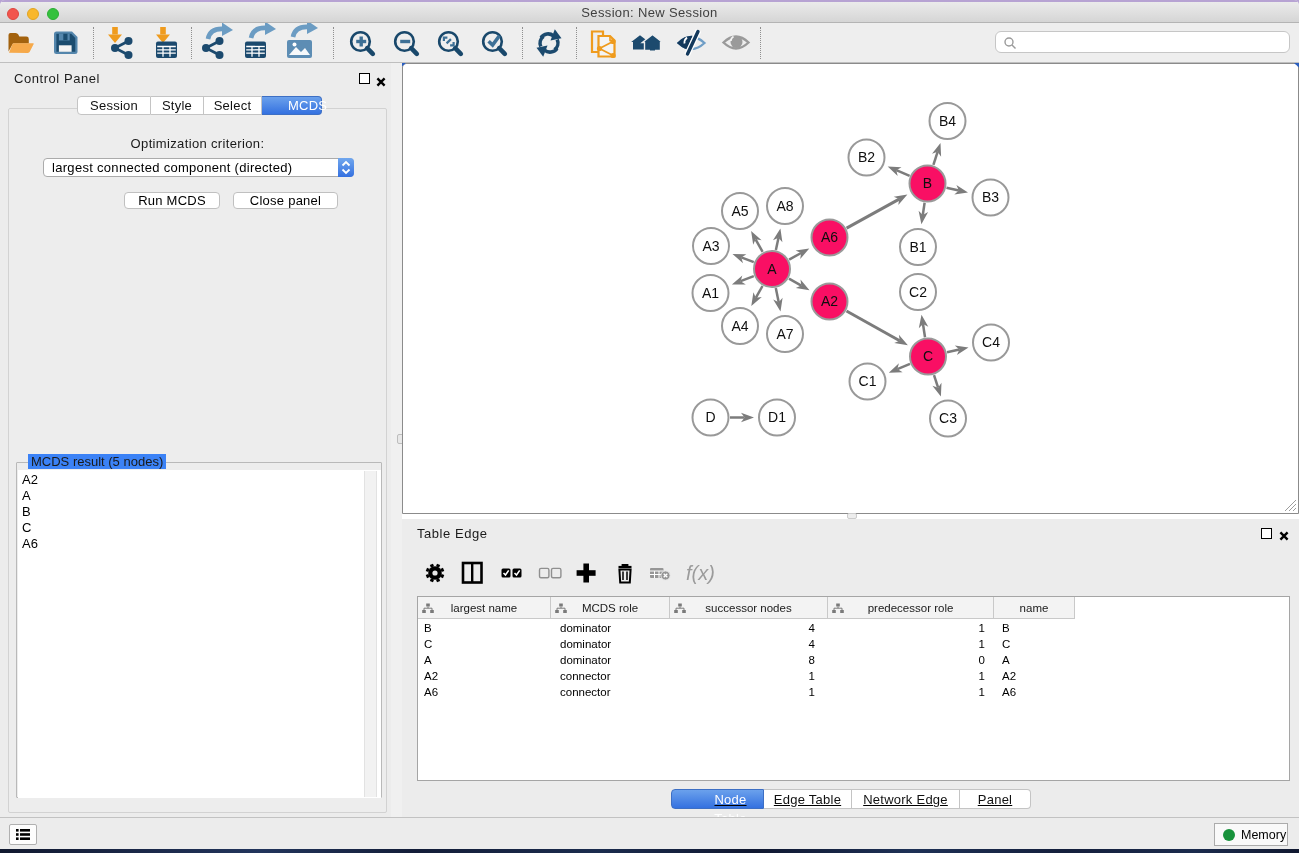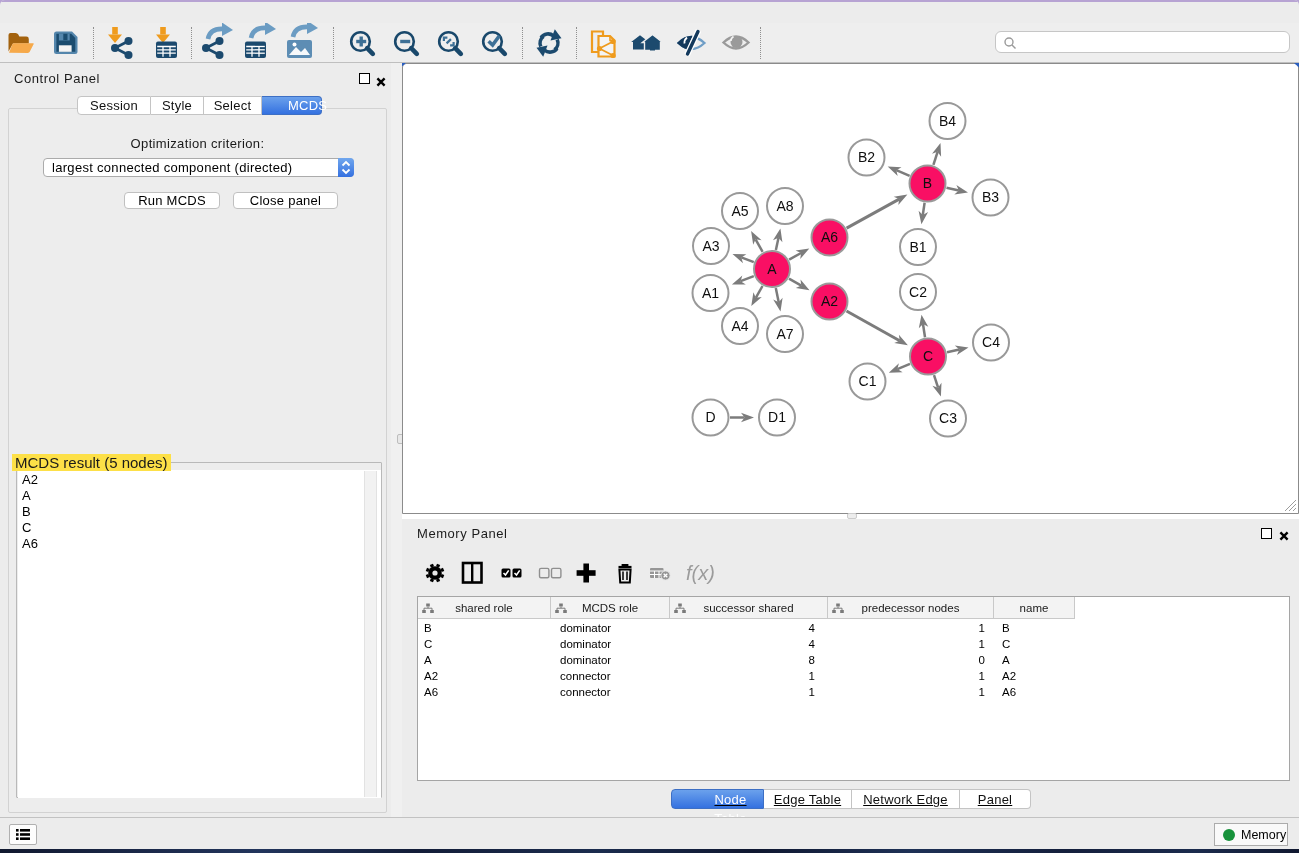--- a/index.html
+++ b/index.html
@@ -30,21 +30,21 @@
 .tab.last { border-radius:0 4px 4px 0; }
 .tab.sel { background:linear-gradient(#6ba1ec,#3471e0); border-color:#3d6fc4; color:#ffffff;padding-left:26px; }
 .cptabs .tab { height:19px; line-height:18px; }
 #optlabel { left:0; top:73px; width:379px; text-align:center; font-size:13px; letter-spacing:0.35px; color:#1a1a1a; }
 #combo { left:43px; top:95px; width:311px; height:19px; background:#ffffff; border:1px solid #ababab; border-radius:4px; }
 #combotext { left:8px; top:1px; font-size:13px; letter-spacing:0.3px; color:#000; }
 #combobtn { right:-1px; top:-1px; width:16px; height:19px; background:linear-gradient(#71a7ee,#3470e0); border-radius:0 4px 4px 0; }
 .btn { height:17px; line-height:16px; background:#ffffff; border:1px solid #c0c0c0; border-radius:4px;
   font-size:13px; letter-spacing:0.25px; color:#000; text-align:center; top:129px;margin-left:32px; }
 #groupbox { left:16px; top:399px; width:366px; height:336px; border:1px solid #b9b9b9; border-radius:1px; }
-#grouplabel { left:12px; top:391px; background:#fde047; padding:0 3px; font-size:15px; color:#1a1a1a; }
+#grouplabel { left:28px; top:391px; background:#3b82f6; padding:0 3px; font-size:13px; color:#1a1a1a; }
 #listbox { left:1px; top:7px; width:363px; height:328px; background:#ffffff; }
 #listtrack { right:4px; top:1px; width:13px; height:326px; background:#f2f2f2; border-left:1px solid #e2e2e2; border-right:1px solid #e2e2e2; }
 .listitem { left:4px; font-size:13px; color:#000; }
 
 #vsplit { left:391px; top:63px; width:11px; height:754px; background:#f0f0f0; }
 #vhandle { left:396.5px; top:434px; width:7px; height:10px; background:#e8e8e8; border:1px solid #bdbdbd; border-radius:2px; }
 #mdi { left:402px; top:63px; width:897px; height:456px; background:#ffffff; }
 #hhandle { left:847px; top:513px; width:10px; height:6px; background:#ededed; border:1px solid #cccccc; border-radius:2px; }
 
 #netwin { left:402px; top:63px; width:897px; height:451px; border:1px solid #8b8b8b; border-radius:4px 4px 0 0; background:#ffffff; }
@@ -64,20 +64,26 @@
 #membtn { left:1214px; top:5px; width:74px; height:23px; background:#f9f9f9; border:1px solid #ababab; }
 #memdot { left:8px; top:5px; width:12px; height:12px; border-radius:50%; background:#17923b; }
 #memtext { left:26px; top:4px; font-size:12.5px; color:#000; }
 text { font-family:"Liberation Sans",sans-serif; }
 </style>
 </head>
 <body>
 <div id="desktopstrip" class="abs"></div>
 <div id="appwin" class="abs">
   <div class="abs" style="left:0;top:0;width:1299px;height:2px;background:#b7a3d3;"></div>
+  <div id="titlebar" class="abs">
+    <div class="tl abs" style="left:6.5px;background:#f2554d;border:0.5px solid #dd4840;"></div>
+    <div class="tl abs" style="left:27px;background:#f8b72c;border:0.5px solid #e2a423;"></div>
+    <div class="tl abs" style="left:47px;background:#35c13e;border:0.5px solid #2bae34;"></div>
+    <div id="apptitle" class="abs">Session: New Session</div>
+  </div>
   <div id="toolbar" class="abs">
     <svg class="abs" style="left:0;top:0" width="770" height="40" viewBox="0 0 770 40">
         <path d="M8.5 26.5 L8.5 12 Q8.5 10 10.5 10 L15.5 10 Q17.5 10 18.3 11.6 L19.3 13.6 L26.3 13.6 Q28.8 13.6 28.8 16 L28.8 20.5 L13 20.5 L8.5 28.5 Z" fill="#a3620e"></path>
         <path d="M9 29.8 L12.4 21.1 Q12.9 20.2 14 20.2 L33 20.2 Q34.2 20.2 33.7 21.1 L29.6 29.1 Q29.1 29.9 28 29.9 Z" fill="#f6a94a"></path>
         <path d="M54 11 Q54 8.5 56.5 8.5 L72 8.5 L77.5 14 L77.5 28.5 Q77.5 31 75 31 L56.5 31 Q54 31 54 28.5 Z" fill="#5486ac"></path>
         <path d="M56.4 10.8 L71.2 10.8 L75.3 15 L75.3 28.8 L56.4 28.8 Z" fill="#1b4c6f"></path>
         <rect x="58.9" y="10.8" width="10.8" height="6.7" fill="#5486ac"></rect>
         <rect x="63.3" y="10.8" width="4.2" height="6.4" fill="#1b4c6f"></rect>
         <rect x="58.9" y="22.3" width="12.7" height="6.5" fill="#f4f4f4"></rect>
         <rect x="112.2" y="4" width="5.6" height="7.5" fill="#ef9b1d"></rect>
@@ -304,21 +310,21 @@
 </svg>
     <svg class="abs" style="right:2px;bottom:2px" width="11" height="11" viewBox="0 0 11 11">
       <line x1="0" y1="11" x2="11" y2="0" stroke="#9c9c9c" stroke-width="1"></line>
       <line x1="4" y1="11" x2="11" y2="4" stroke="#9c9c9c" stroke-width="1"></line>
       <line x1="8" y1="11" x2="11" y2="8" stroke="#9c9c9c" stroke-width="1"></line>
     </svg>
   </div>
   <div id="hhandle" class="abs"></div>
 
   <div id="tp" class="abs">
-    <div id="tptitle" class="abs">Memory Panel</div>
+    <div id="tptitle" class="abs">Table Edge</div>
     <div class="sqicon abs" style="left:859px;top:9px;"></div>
     <div class="xicon abs" style="left:877px;top:8px;"><svg width="10" height="10" viewBox="0 0 10 10">
           <path d="M1.4 1.4 L8.6 8.6 M8.6 1.4 L1.4 8.6" stroke="#000" stroke-width="2.4"></path>
         </svg></div>
     <svg class="abs" style="left:20px;top:40px" width="320" height="28" viewBox="0 0 320 28">
         <line x1="19.0" y1="16.5" x2="21.6" y2="17.6" stroke="#000" stroke-width="3.4"></line>
         <line x1="15.5" y1="20.0" x2="16.6" y2="22.6" stroke="#000" stroke-width="3.4"></line>
         <line x1="10.5" y1="20.0" x2="9.4" y2="22.6" stroke="#000" stroke-width="3.4"></line>
         <line x1="7.0" y1="16.5" x2="4.4" y2="17.6" stroke="#000" stroke-width="3.4"></line>
         <line x1="7.0" y1="11.5" x2="4.4" y2="10.4" stroke="#000" stroke-width="3.4"></line>
@@ -350,48 +356,48 @@
       </svg>
     <div id="tptable" class="abs">
       <div id="thead" class="abs" style="left:0;top:0;width:657px;height:22px;background:#f3f3f3;border-bottom:1px solid #c9c9c9;">
 <div class="abs" style="left:0px;top:0;width:133px;height:22px;border-right:1px solid #c9c9c9;">
 <svg width="12" height="11" viewBox="0 0 12 11" style="position:absolute;left:4px;top:6px">
               <rect x="4.2" y="0.5" width="3.6" height="3" fill="#7a7a7a"></rect>
               <rect x="0.2" y="7" width="3.6" height="3" fill="#7a7a7a"></rect>
               <rect x="8.2" y="7" width="3.6" height="3" fill="#7a7a7a"></rect>
               <path d="M6 3.5 L6 5.2 M2 7 L2 5.2 L10 5.2 L10 7" stroke="#7a7a7a" stroke-width="1" fill="none"></path>
             </svg>
-<div style="position:absolute;left:0;top:4.5px;width:100%;text-align:center;font-size:11.5px;color:#1a1a1a;">shared role</div>
+<div style="position:absolute;left:0;top:4.5px;width:100%;text-align:center;font-size:11.5px;color:#1a1a1a;">largest name</div>
           </div>
 <div class="abs" style="left:133px;top:0;width:119px;height:22px;border-right:1px solid #c9c9c9;">
 <svg width="12" height="11" viewBox="0 0 12 11" style="position:absolute;left:4px;top:6px">
               <rect x="4.2" y="0.5" width="3.6" height="3" fill="#7a7a7a"></rect>
               <rect x="0.2" y="7" width="3.6" height="3" fill="#7a7a7a"></rect>
               <rect x="8.2" y="7" width="3.6" height="3" fill="#7a7a7a"></rect>
               <path d="M6 3.5 L6 5.2 M2 7 L2 5.2 L10 5.2 L10 7" stroke="#7a7a7a" stroke-width="1" fill="none"></path>
             </svg>
 <div style="position:absolute;left:0;top:4.5px;width:100%;text-align:center;font-size:11.5px;color:#1a1a1a;">MCDS role</div>
           </div>
 <div class="abs" style="left:252px;top:0;width:158px;height:22px;border-right:1px solid #c9c9c9;">
 <svg width="12" height="11" viewBox="0 0 12 11" style="position:absolute;left:4px;top:6px">
               <rect x="4.2" y="0.5" width="3.6" height="3" fill="#7a7a7a"></rect>
               <rect x="0.2" y="7" width="3.6" height="3" fill="#7a7a7a"></rect>
               <rect x="8.2" y="7" width="3.6" height="3" fill="#7a7a7a"></rect>
               <path d="M6 3.5 L6 5.2 M2 7 L2 5.2 L10 5.2 L10 7" stroke="#7a7a7a" stroke-width="1" fill="none"></path>
             </svg>
-<div style="position:absolute;left:0;top:4.5px;width:100%;text-align:center;font-size:11.5px;color:#1a1a1a;">successor shared</div>
+<div style="position:absolute;left:0;top:4.5px;width:100%;text-align:center;font-size:11.5px;color:#1a1a1a;">successor nodes</div>
           </div>
 <div class="abs" style="left:410px;top:0;width:166px;height:22px;border-right:1px solid #c9c9c9;">
 <svg width="12" height="11" viewBox="0 0 12 11" style="position:absolute;left:4px;top:6px">
               <rect x="4.2" y="0.5" width="3.6" height="3" fill="#7a7a7a"></rect>
               <rect x="0.2" y="7" width="3.6" height="3" fill="#7a7a7a"></rect>
               <rect x="8.2" y="7" width="3.6" height="3" fill="#7a7a7a"></rect>
               <path d="M6 3.5 L6 5.2 M2 7 L2 5.2 L10 5.2 L10 7" stroke="#7a7a7a" stroke-width="1" fill="none"></path>
             </svg>
-<div style="position:absolute;left:0;top:4.5px;width:100%;text-align:center;font-size:11.5px;color:#1a1a1a;">predecessor nodes</div>
+<div style="position:absolute;left:0;top:4.5px;width:100%;text-align:center;font-size:11.5px;color:#1a1a1a;">predecessor role</div>
           </div>
 <div class="abs" style="left:576px;top:0;width:81px;height:22px;border-right:1px solid #c9c9c9;">
 <div style="position:absolute;left:0;top:4.5px;width:100%;text-align:center;font-size:11.5px;color:#1a1a1a;">name</div>
           </div>
 </div>
 <div class="td abs" style="left:6px;top:25px;">B</div>
 <div class="td abs" style="left:142px;top:25px;">dominator</div>
 <div class="td abs" style="left:297px;top:25px;width:100px;text-align:right;">4</div>
 <div class="td abs" style="left:467px;top:25px;width:100px;text-align:right;">1</div>
 <div class="td abs" style="left:584px;top:25px;">B</div>

